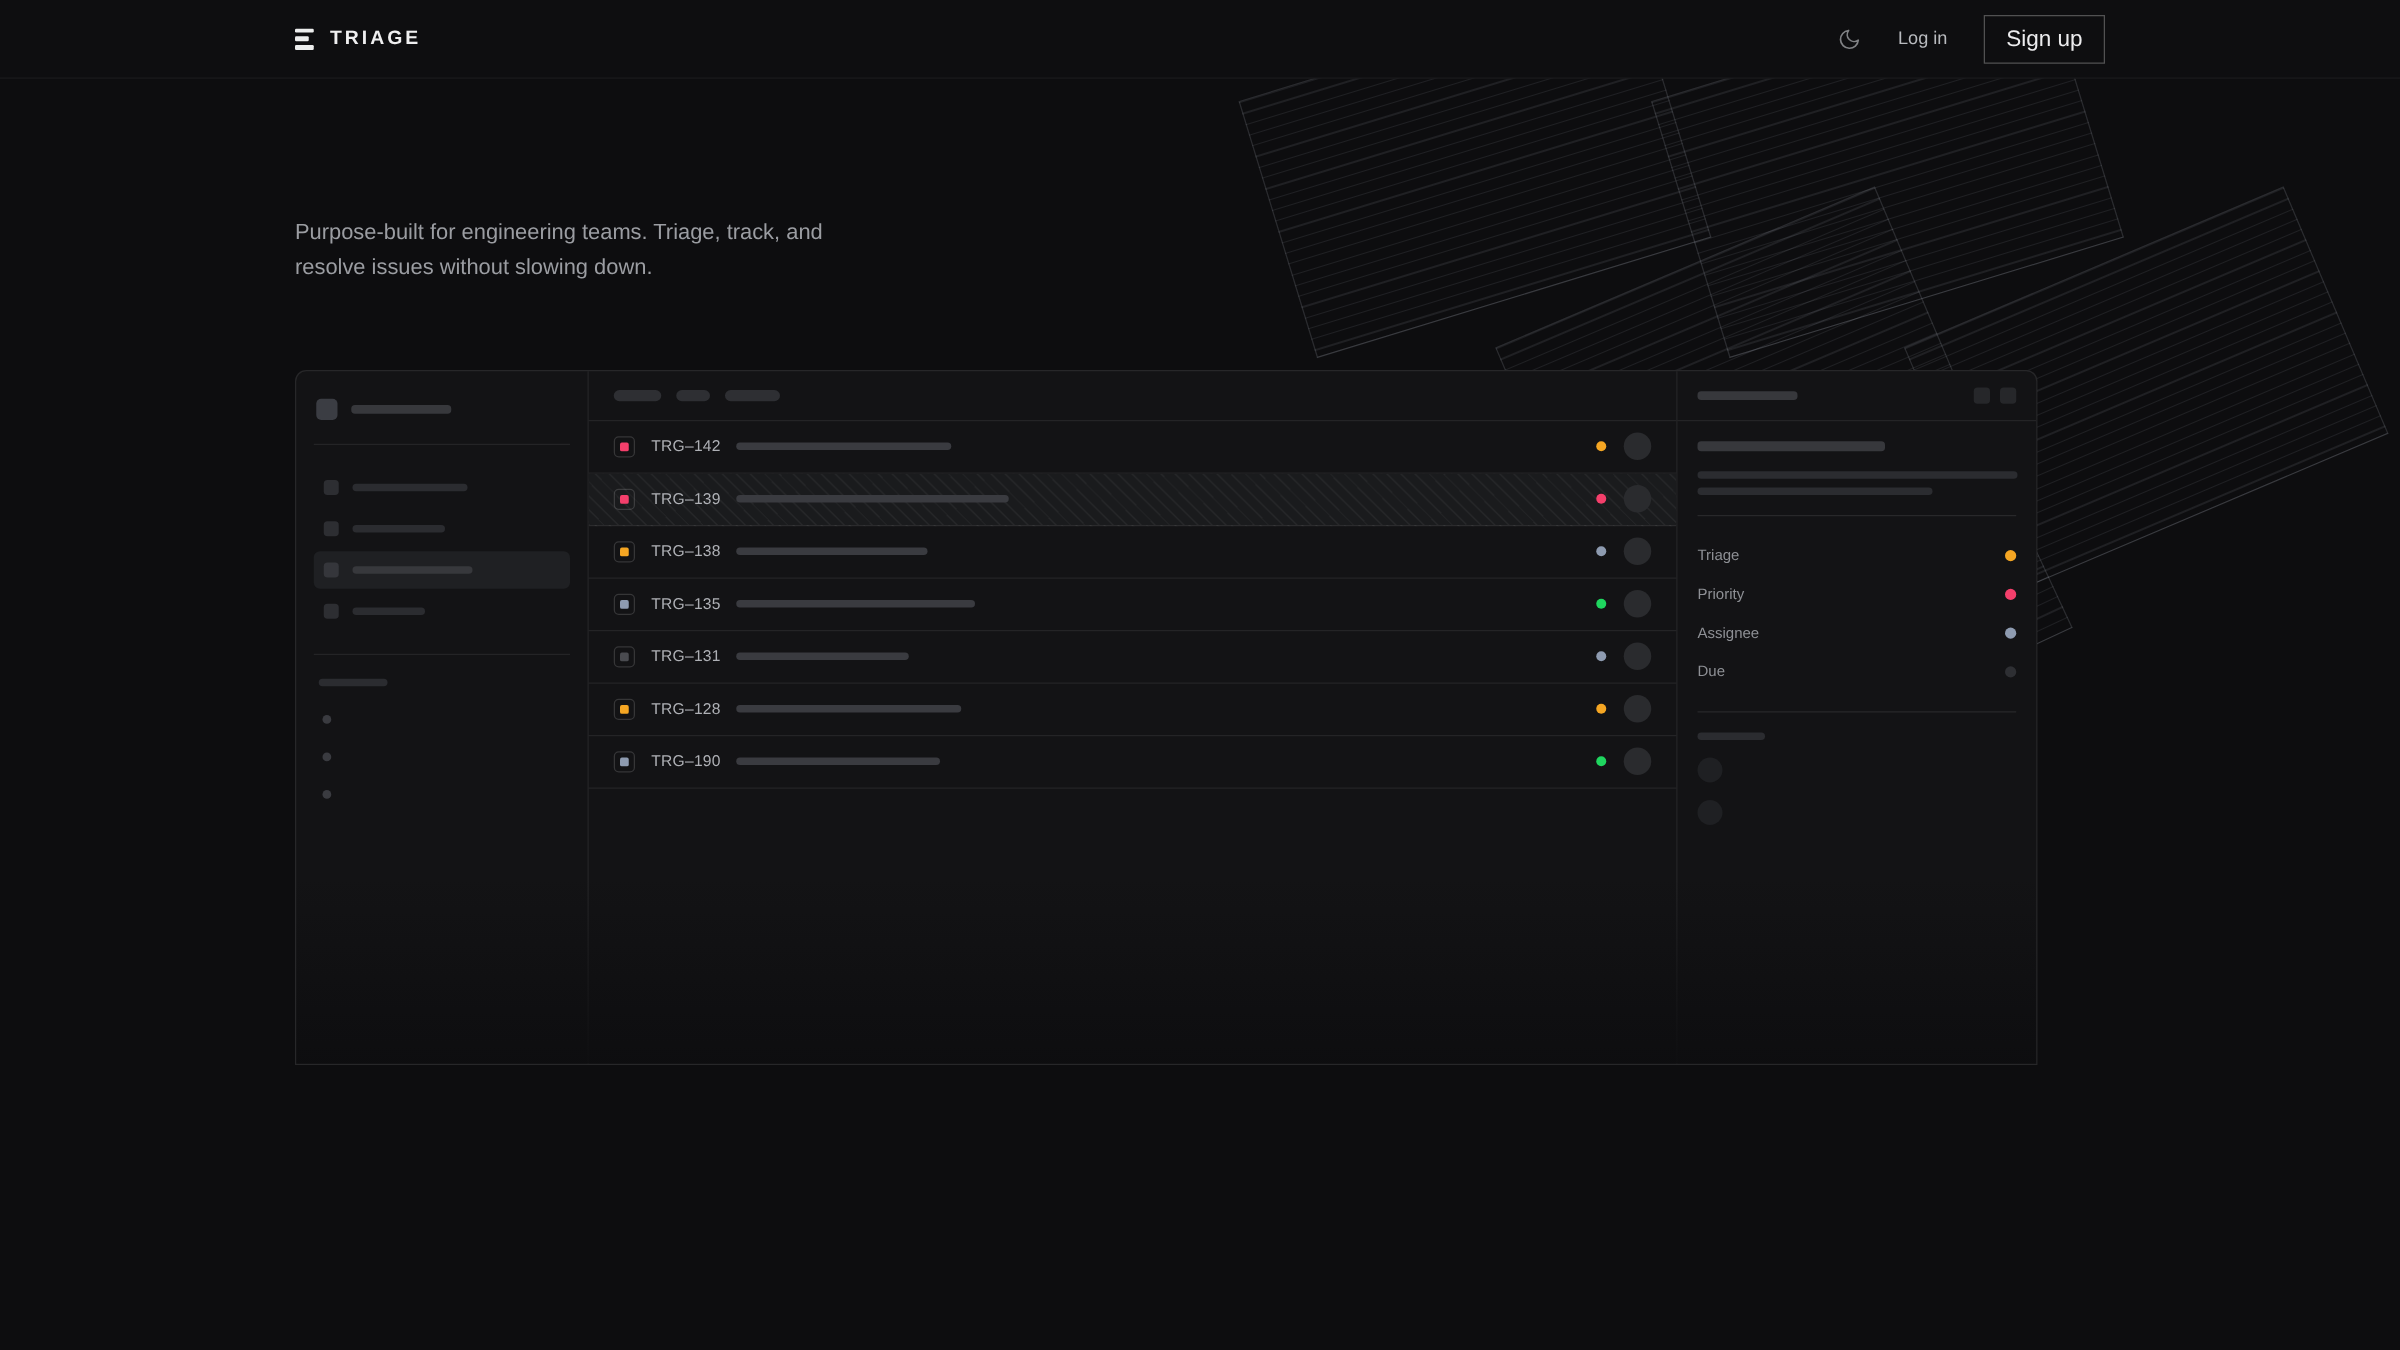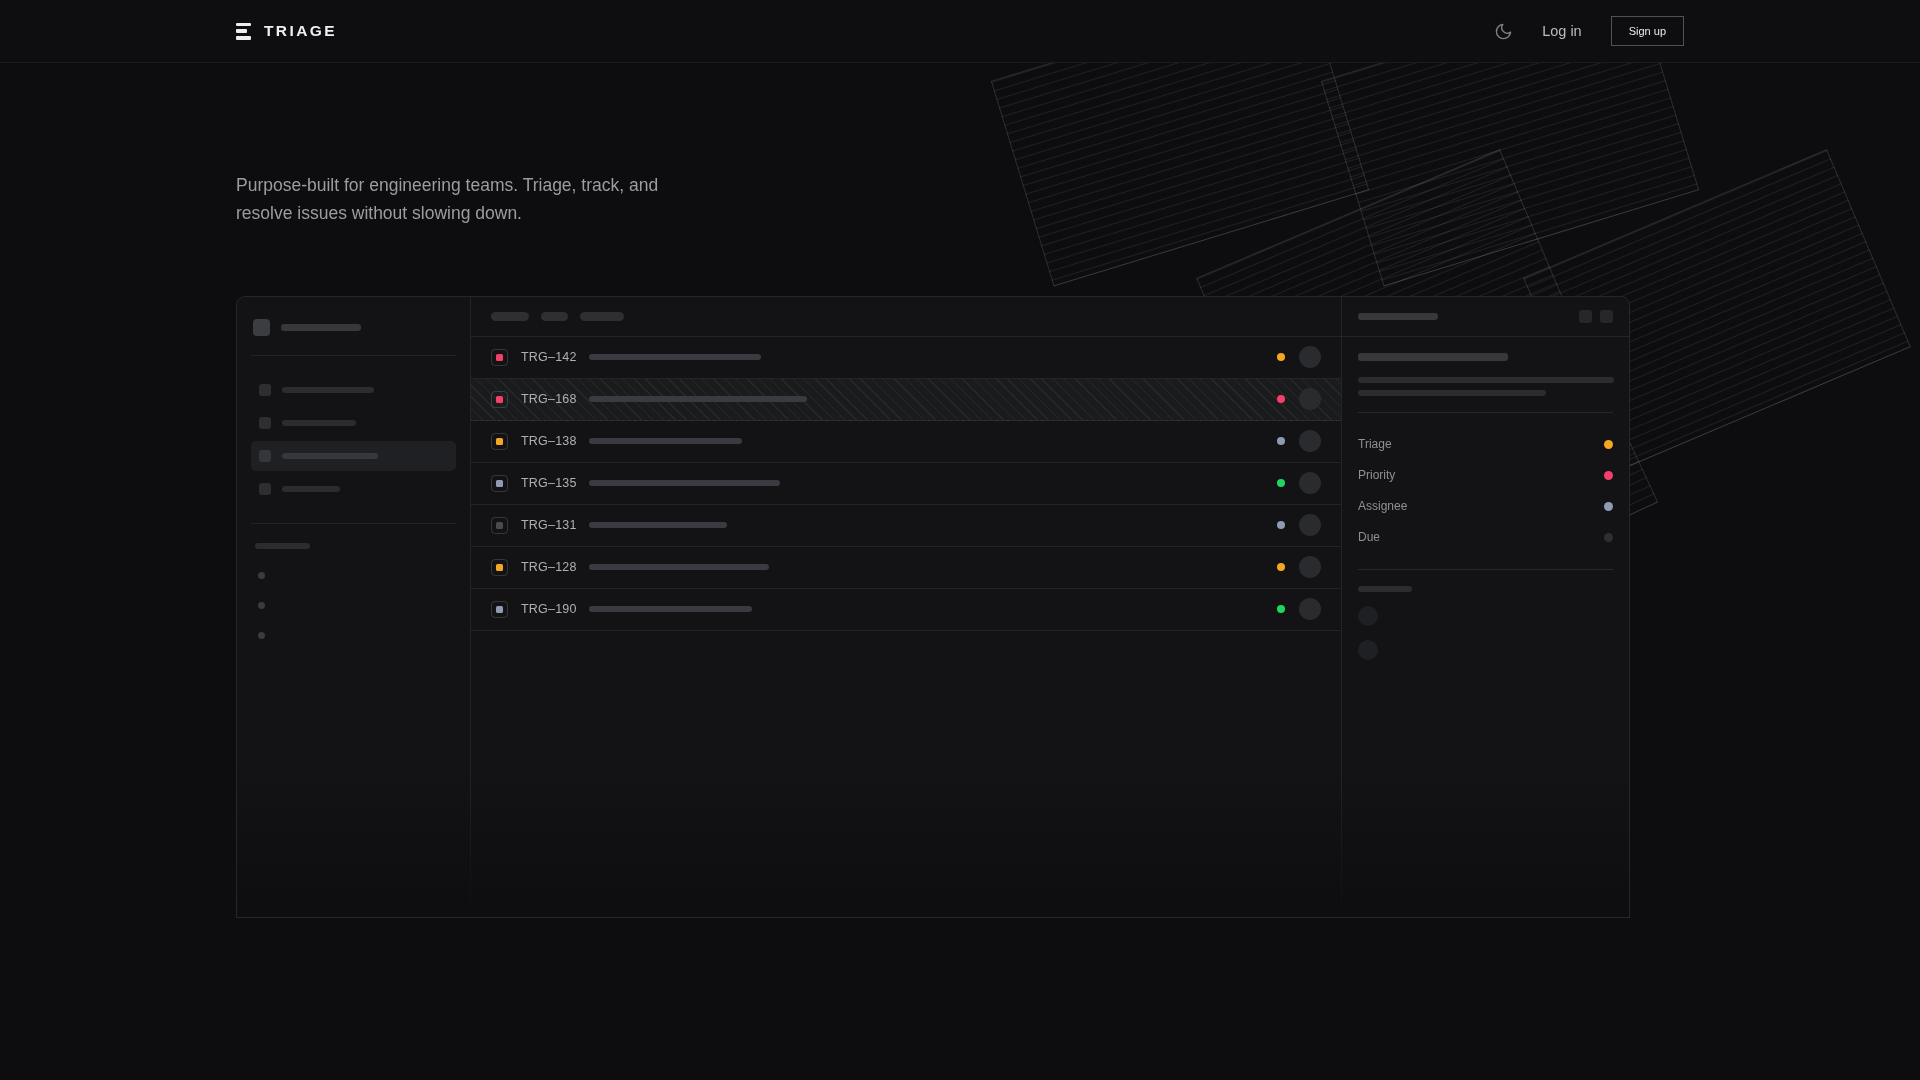--- a/index.html
+++ b/index.html
@@ -41,21 +41,21 @@
   .logo-mark{width:15px;height:17px;display:flex;flex-direction:column;justify-content:space-between;}
   .logo-mark i{display:block;height:3.2px;background:#eceded;border-radius:1px;}
   .logo-mark i:nth-child(1){width:15px;}
   .logo-mark i:nth-child(2){width:11px;}
   .logo-mark i:nth-child(3){width:15px;}
   .logo-text{font-size:15.5px;font-weight:700;letter-spacing:2.4px;color:#efeff0;}
   .header-right{margin-left:auto;margin-right:236px;display:flex;align-items:center;gap:29px;}
   .moon-icon{width:19px;height:19px;display:block;opacity:.62;cursor:pointer;}
   .login-link{font-size:14.5px;color:#b9bbbf;text-decoration:none;cursor:pointer;}
   .signup-btn{
-    font-size:11px;color:#ececee;background:transparent;
+    font-size:18px;color:#ececee;background:transparent;
     border:1px solid rgba(255,255,255,.28);
     padding:8px 17px;cursor:pointer;
     font-family:inherit;
   }
 
   
   .hero{position:relative;z-index:4;margin-left:236px;padding-top:68px;}
   .hero h1{
     font-size:56px;line-height:1.12;font-weight:700;
     letter-spacing:-1.3px;color:#f2f2f3;max-width:680px;
@@ -69,21 +69,21 @@
     background:#e9e9ea;color:#18181a;border:none;
     padding:0 22px;height:46px;font-size:15px;font-weight:600;
     cursor:pointer;font-family:inherit;
   }
   .cta .arrow{font-size:17px;line-height:1;}
 
   
   .mock{
     position:relative;z-index:4;
     margin:68px 0 0 236px;
-    width:1394px;height:622px;
+    width:1394px;height:556px;
     border:1px solid rgba(255,255,255,.085);
     border-radius:9px 9px 0 0;
     background:#131315;
     display:flex;overflow:hidden;
   }
   .mock::after{
     content:"";position:absolute;left:0;right:0;bottom:0;height:150px;
     background:linear-gradient(to bottom,rgba(13,13,15,0),rgba(13,13,15,.93));
     pointer-events:none;
   }
@@ -237,21 +237,21 @@
           <span class="row-title" style="width:172px"></span>
           <span class="row-end">
             <span class="dot" style="background:#f5a623"></span>
             <span class="avatar"></span>
           </span>
         </div>
         <div class="row hatched">
           <span class="row-icon">
             <i style="background:#f43f6b"></i>
           </span>
-          <span class="row-id">TRG–168</span>
+          <span class="row-id">TRG–139</span>
           <span class="row-title" style="width:218px"></span>
           <span class="row-end">
             <span class="dot" style="background:#f43f6b"></span>
             <span class="avatar"></span>
           </span>
         </div>
         <div class="row">
           <span class="row-icon">
             <i style="background:#f5a623"></i>
           </span>

